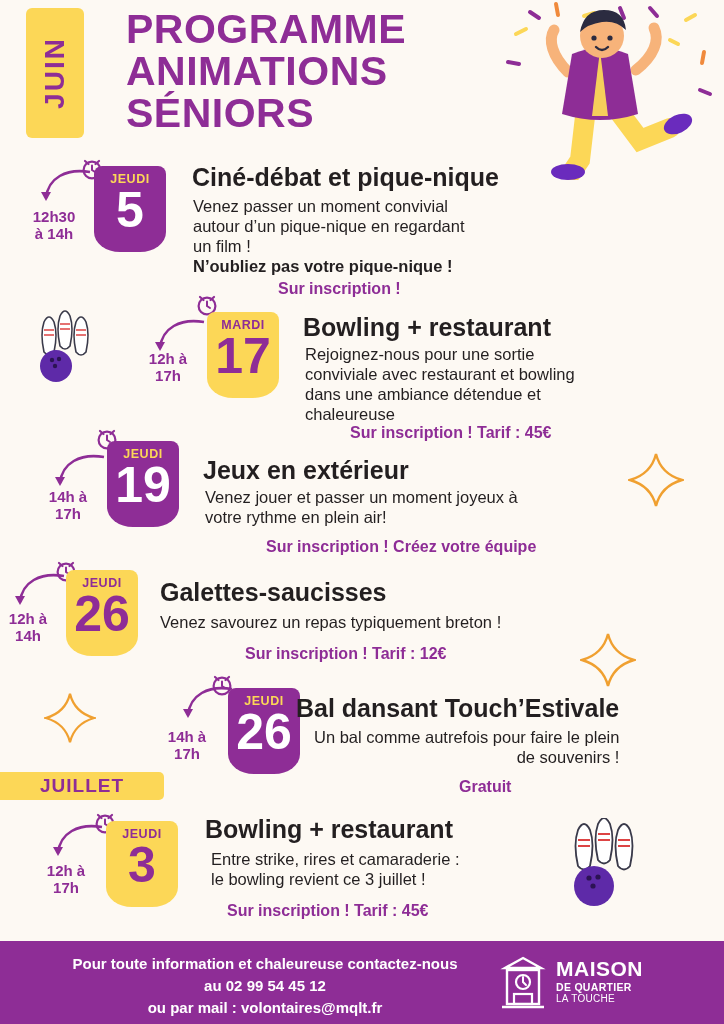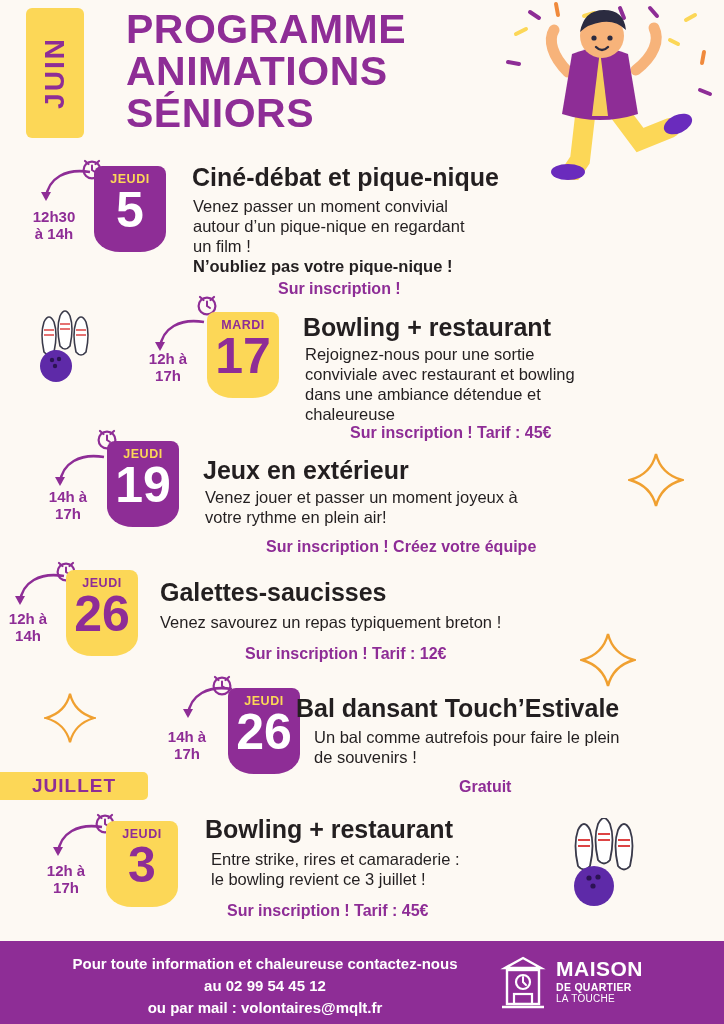--- a/index.html
+++ b/index.html
@@ -117,21 +117,21 @@
     color: var(--purple);
   }
 
   
   .sparkle { position: absolute; }
 
   
   .juillet {
     position: absolute;
     left: 0px; top: 772px;
-    width: 148px; height: 28px;
+    width: 164px; height: 28px;
     background: var(--yellow);
     border-radius: 0 5px 5px 0;
     display: flex; align-items: center; justify-content: center;
   }
   .juillet span {
     font-weight: bold; font-size: 19px; letter-spacing: 1px;
     color: var(--purple);
   }
 
   
@@ -347,21 +347,21 @@
     </svg>
     <div class="time" style="left:155px; top:728px;">
       <div>14h à</div>
       <div>17h</div>
     </div>
     <div class="badge purple" style="left:228px; top:688px;">
       <div class="dow">JEUDI</div>
       <div class="num">26</div>
     </div>
     <div class="ev-title" style="left:296px; top:694px;">Bal dansant Touch’Estivale</div>
-    <div class="ev-desc" style="left:314px; top:727px;">
+    <div class="ev-desc" style="left:314px; top:727px;text-align:right;">
       <div>Un bal comme autrefois pour faire le plein</div>
       <div>de souvenirs !</div>
     </div>
     <div class="ev-note" style="left:459px; top:778px;">Gratuit</div>
     <svg class="sparkle" style="left:44px; top:692px; width:52px; height:52px;" viewBox="0 0 56 56">
       <path d="M28 2 q5 20 26 26 q-21 6 -26 26 q-5 -20 -26 -26 q21 -6 26 -26z" fill="none" stroke="#f0a030" stroke-width="2.4"></path>
     </svg>
   </div>
 
   <div class="juillet">

